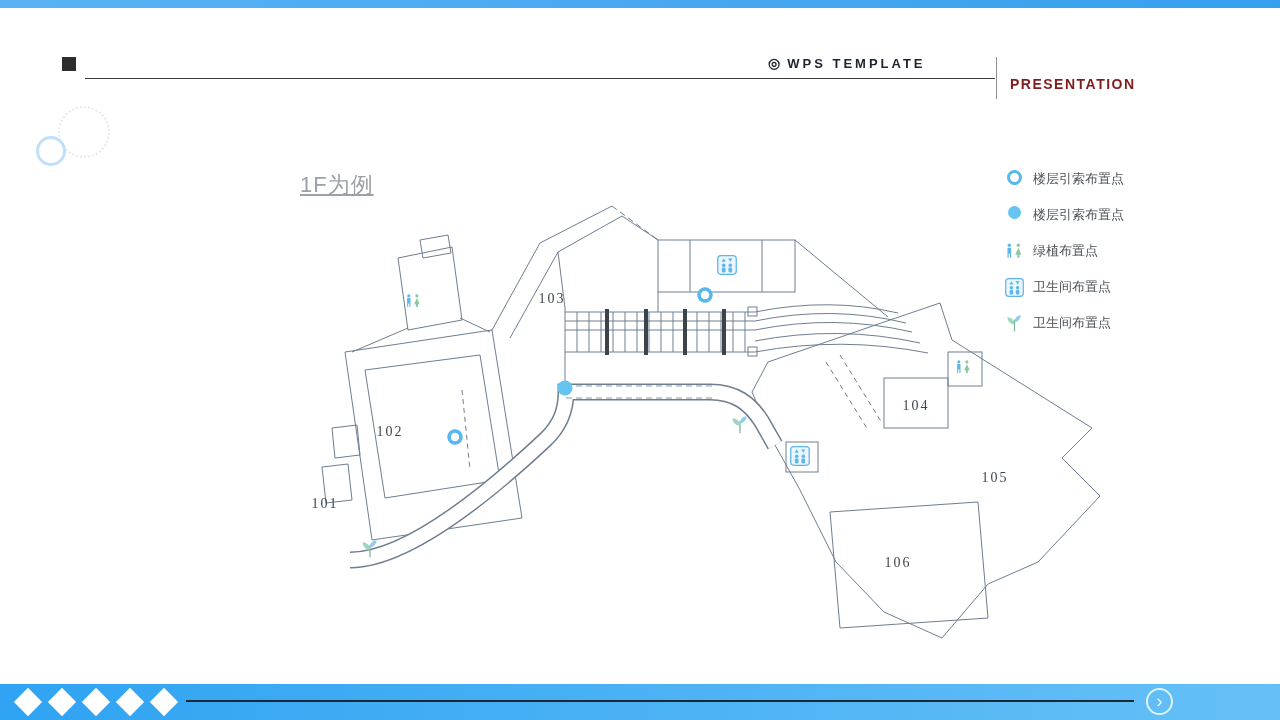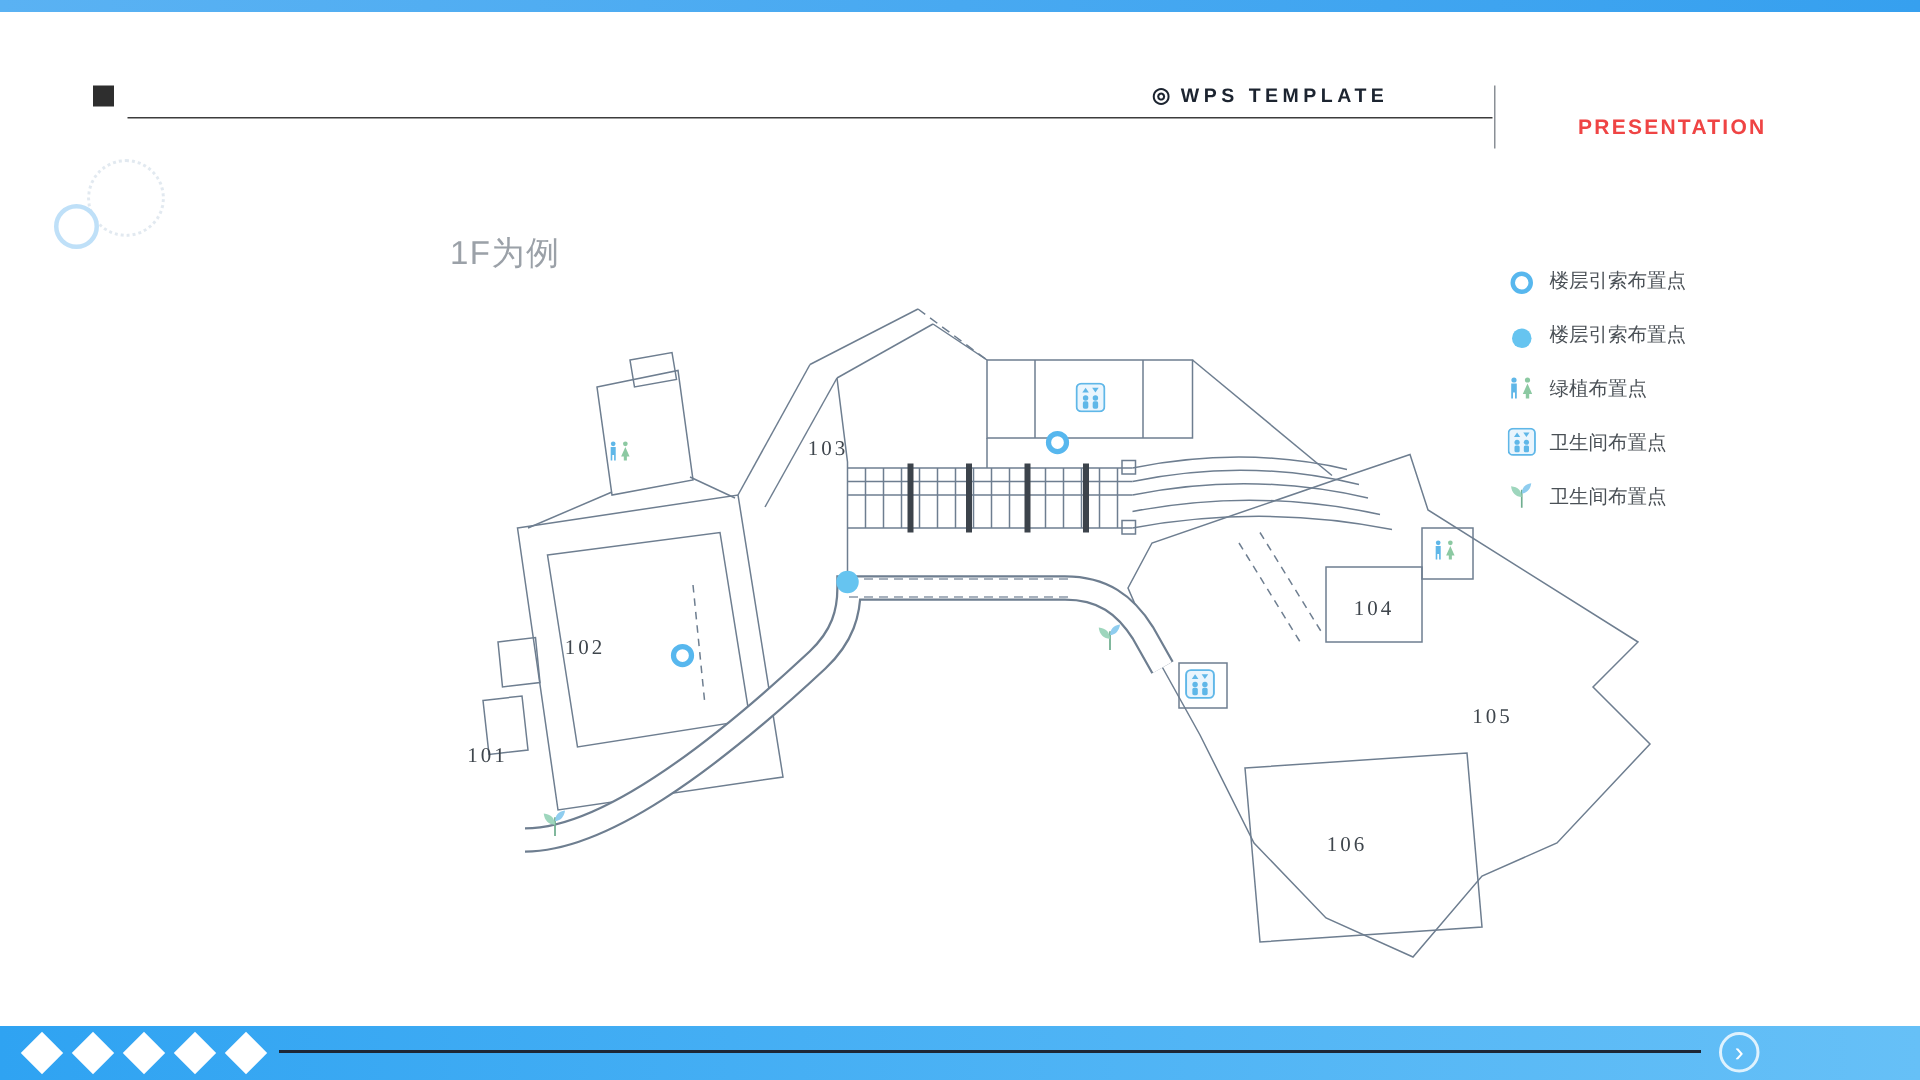--- a/index.html
+++ b/index.html
@@ -9,35 +9,35 @@
   .topbar{position:absolute;top:0;left:0;width:100%;height:8px;
           background:linear-gradient(90deg,#5ab2f3,#36a0ef);}
 
   
   .hdr-square{position:absolute;left:62px;top:57px;width:14px;height:14px;background:#2e2e2e;}
   .hdr-line{position:absolute;left:85px;top:78px;width:910px;height:1px;background:#3c3c3c;}
   .hdr-brand{position:absolute;left:768px;top:55px;font-size:13px;font-weight:bold;
              letter-spacing:3px;color:#1c2430;display:flex;align-items:center;}
   .hdr-brand .logo{margin-right:7px;font-size:14px;letter-spacing:0;}
   .hdr-vline{position:absolute;left:996px;top:57px;width:1px;height:42px;background:#8a8f96;}
-  .hdr-presentation{position:absolute;left:1052px;top:76px;font-size:14px;font-weight:bold;
-             letter-spacing:1.5px;color:#ef4444;}
+  .hdr-presentation{position:absolute;left:1010px;top:76px;font-size:14px;font-weight:bold;
+             letter-spacing:1.5px;color:#7f1d1d;}
 
   
   .deco-dots{position:absolute;left:58px;top:106px;width:48px;height:48px;border:2px dotted #dde6ee;
              border-radius:50%;opacity:.85;}
   .deco-ring{position:absolute;left:36px;top:136px;width:24px;height:24px;border:3px solid #bfe0f8;
              border-radius:50%;background:#fff;}
   .title{position:absolute;left:80px;top:128px;margin:0;font-size:40px;font-weight:900;
          letter-spacing:3px;color:#47a4f2;}
-  .subtitle{position:absolute;left:300px;top:154px;font-size:22px;color:#9ba1a8;letter-spacing:1px;}
+  .subtitle{position:absolute;left:300px;top:170px;font-size:22px;color:#9ba1a8;letter-spacing:1px;text-decoration:underline;}
 
   
   .legend{position:absolute;left:1002px;top:170px;margin:0;padding:0;list-style:none;}
-  .legend li{display:flex;align-items:flex-end;height:26px;margin-bottom:10px;}
+  .legend li{display:flex;align-items:flex-start;height:26px;margin-bottom:10px;}
   .legend .li-icon{width:24px;display:flex;justify-content:center;align-items:center;margin-right:7px;}
   .legend .label{font-size:13px;color:#4a5056;}
   .dot-hollow{width:9px;height:9px;border:3px solid #57b7ee;border-radius:50%;background:#fff;}
   .dot-filled{width:13px;height:13px;border-radius:50%;background:#66c4f0;}
 
   
   .plan-svg{position:absolute;left:260px;top:195px;}
   .plan line,.plan polyline,.plan polygon,.plan rect,.plan path{stroke:#6e7e90;stroke-width:1;fill:none;}
   .room-label{font-family:"Liberation Serif",serif;font-size:14px;letter-spacing:2px;fill:#3f464d;}
 

